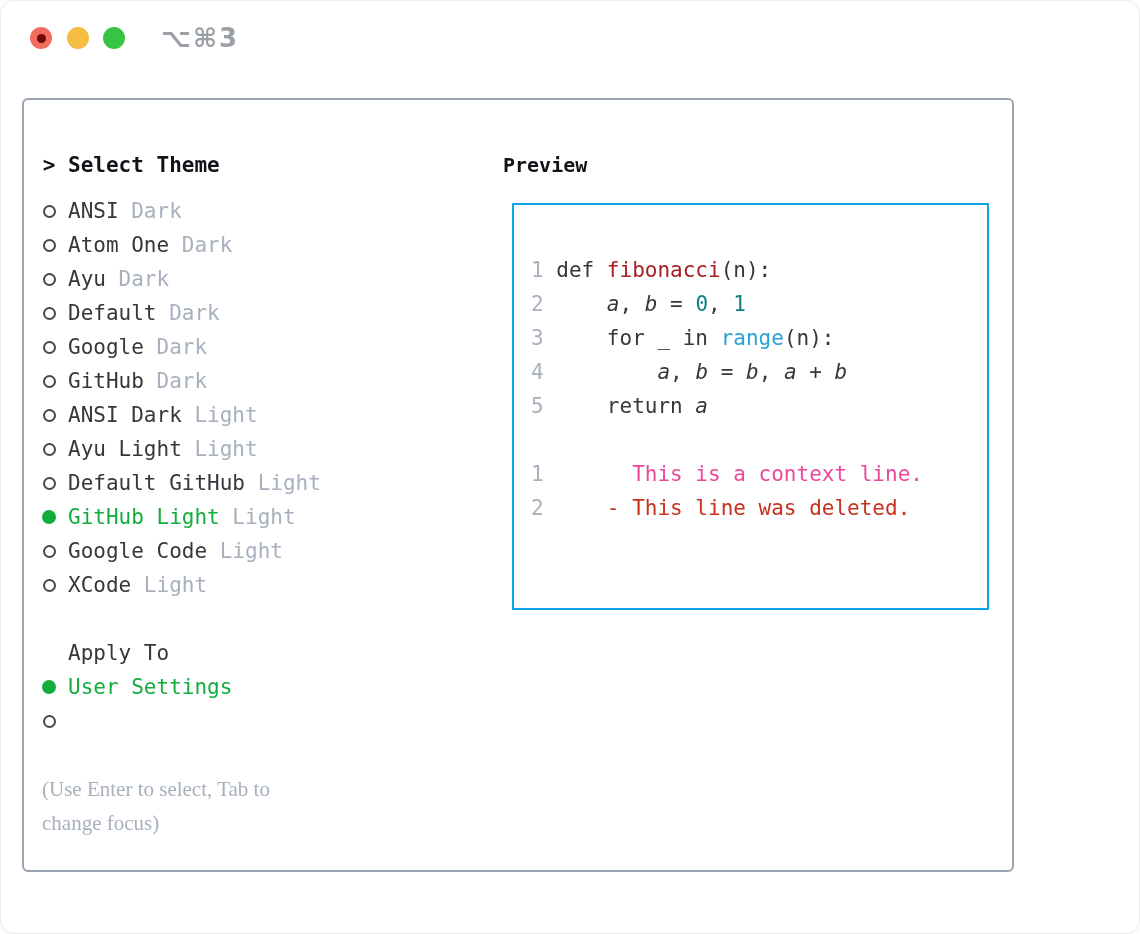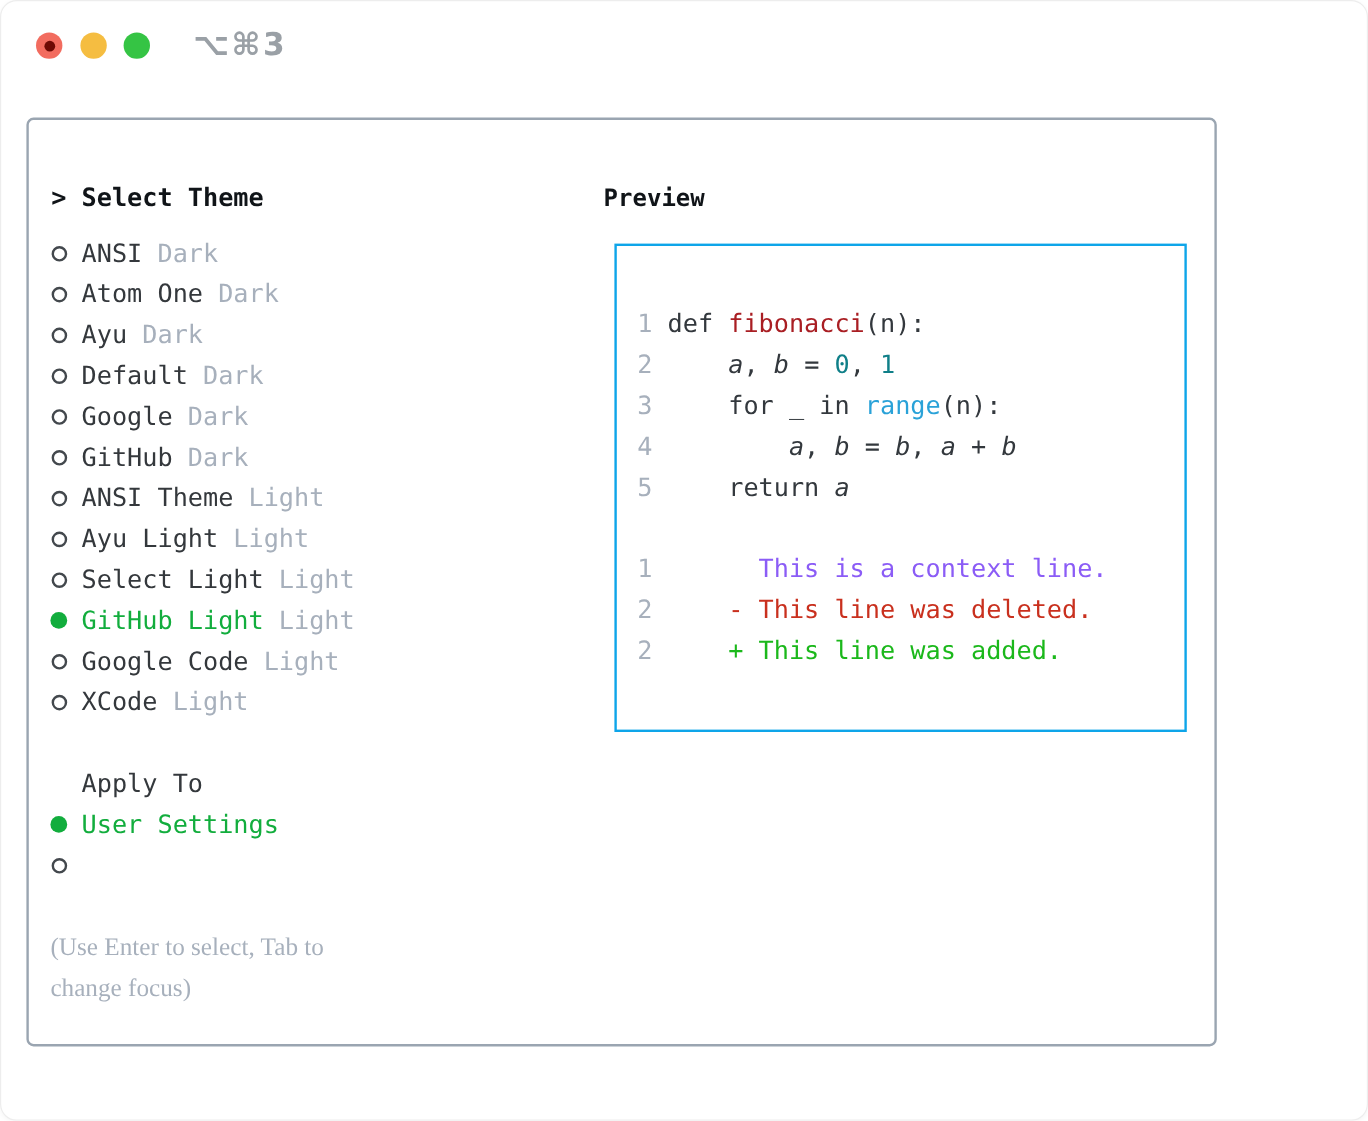--- a/index.html
+++ b/index.html
@@ -48,21 +48,21 @@
     border:2px solid #0ea5e9;box-sizing:border-box;background:#fff;
     padding:48px 0 0 17px;overflow:hidden;
   }
   .pline{white-space:pre;font-size:21px;line-height:34px;height:34px;}
   .ln{display:inline-block;width:1ch;margin-right:1ch;color:#a7b0bc;}
   .seg-plain{color:#33383d;}
   .seg-func{color:#a91e23;}
   .seg-var{color:#33383d;font-style:italic;}
   .seg-num{color:#0f7f88;}
   .seg-blue{color:#2aa2d8;}
-  .seg-ctx{color:#8b5cf6;margin-top:48px;}
+  .seg-ctx{color:#ec4899;margin-top:48px;}
   .seg-del{color:#c9301e;}
   .seg-add{color:#1bb81b;}
 </style>
 </head>
 <body>
 
 <div class="window">
 
   <div class="titlebar">
     <span class="tl red">
@@ -81,23 +81,23 @@
         <span class="h-bold">Select Theme</span>
       </div>
 
       <div id="theme-list">
           <div class="row"><span class="marker"><span class="circle"></span></span><span class="theme-name">ANSI</span><span class="variant-tag"> Dark</span></div>
           <div class="row"><span class="marker"><span class="circle"></span></span><span class="theme-name">Atom One</span><span class="variant-tag"> Dark</span></div>
           <div class="row"><span class="marker"><span class="circle"></span></span><span class="theme-name">Ayu</span><span class="variant-tag"> Dark</span></div>
           <div class="row"><span class="marker"><span class="circle"></span></span><span class="theme-name">Default</span><span class="variant-tag"> Dark</span></div>
           <div class="row"><span class="marker"><span class="circle"></span></span><span class="theme-name">Google</span><span class="variant-tag"> Dark</span></div>
           <div class="row"><span class="marker"><span class="circle"></span></span><span class="theme-name">GitHub</span><span class="variant-tag"> Dark</span></div>
-          <div class="row"><span class="marker"><span class="circle"></span></span><span class="theme-name">ANSI Theme</span><span class="variant-tag"> Light</span></div>
+          <div class="row"><span class="marker"><span class="circle"></span></span><span class="theme-name">ANSI Dark</span><span class="variant-tag"> Light</span></div>
           <div class="row"><span class="marker"><span class="circle"></span></span><span class="theme-name">Ayu Light</span><span class="variant-tag"> Light</span></div>
-          <div class="row"><span class="marker"><span class="circle"></span></span><span class="theme-name">Select Light</span><span class="variant-tag"> Light</span></div>
+          <div class="row"><span class="marker"><span class="circle"></span></span><span class="theme-name">Default GitHub</span><span class="variant-tag"> Light</span></div>
           <div class="row"><span class="marker"><span class="circle sel"></span></span><span class="theme-name sel">GitHub Light</span><span class="variant-tag"> Light</span></div>
           <div class="row"><span class="marker"><span class="circle"></span></span><span class="theme-name">Google Code</span><span class="variant-tag"> Light</span></div>
           <div class="row"><span class="marker"><span class="circle"></span></span><span class="theme-name">XCode</span><span class="variant-tag"> Light</span></div>
         </div>
 
       <div class="spacer"></div>
 
       <div class="row">
         <span class="marker"></span>
         <span class="theme-name">Apply To</span>
@@ -119,17 +119,16 @@
 
     <div class="preview-box" id="preview-box">
         <div class="pline"><span class="ln">1</span><span class="seg-plain">def </span><span class="seg-func">fibonacci</span><span class="seg-plain">(n):</span></div>
         <div class="pline"><span class="ln">2</span><span class="seg-plain">    </span><span class="seg-var">a</span><span class="seg-plain">, </span><span class="seg-var">b</span><span class="seg-plain"> = </span><span class="seg-num">0</span><span class="seg-plain">, </span><span class="seg-num">1</span></div>
         <div class="pline"><span class="ln">3</span><span class="seg-plain">    for _ in </span><span class="seg-blue">range</span><span class="seg-plain">(n):</span></div>
         <div class="pline"><span class="ln">4</span><span class="seg-plain">        </span><span class="seg-var">a</span><span class="seg-plain">, </span><span class="seg-var">b</span><span class="seg-plain"> = </span><span class="seg-var">b</span><span class="seg-plain">, </span><span class="seg-var">a</span><span class="seg-plain"> + </span><span class="seg-var">b</span></div>
         <div class="pline"><span class="ln">5</span><span class="seg-plain">    return </span><span class="seg-var">a</span></div>
         <div class="pline"><span class="ln"></span></div>
         <div class="pline"><span class="ln">1</span><span class="seg-ctx">      This is a context line.</span></div>
         <div class="pline"><span class="ln">2</span><span class="seg-del">    - This line was deleted.</span></div>
-        <div class="pline"><span class="ln">2</span><span class="seg-add">    + This line was added.</span></div>
       </div>
 
   </div>
 </div>
 
 </body></html>

